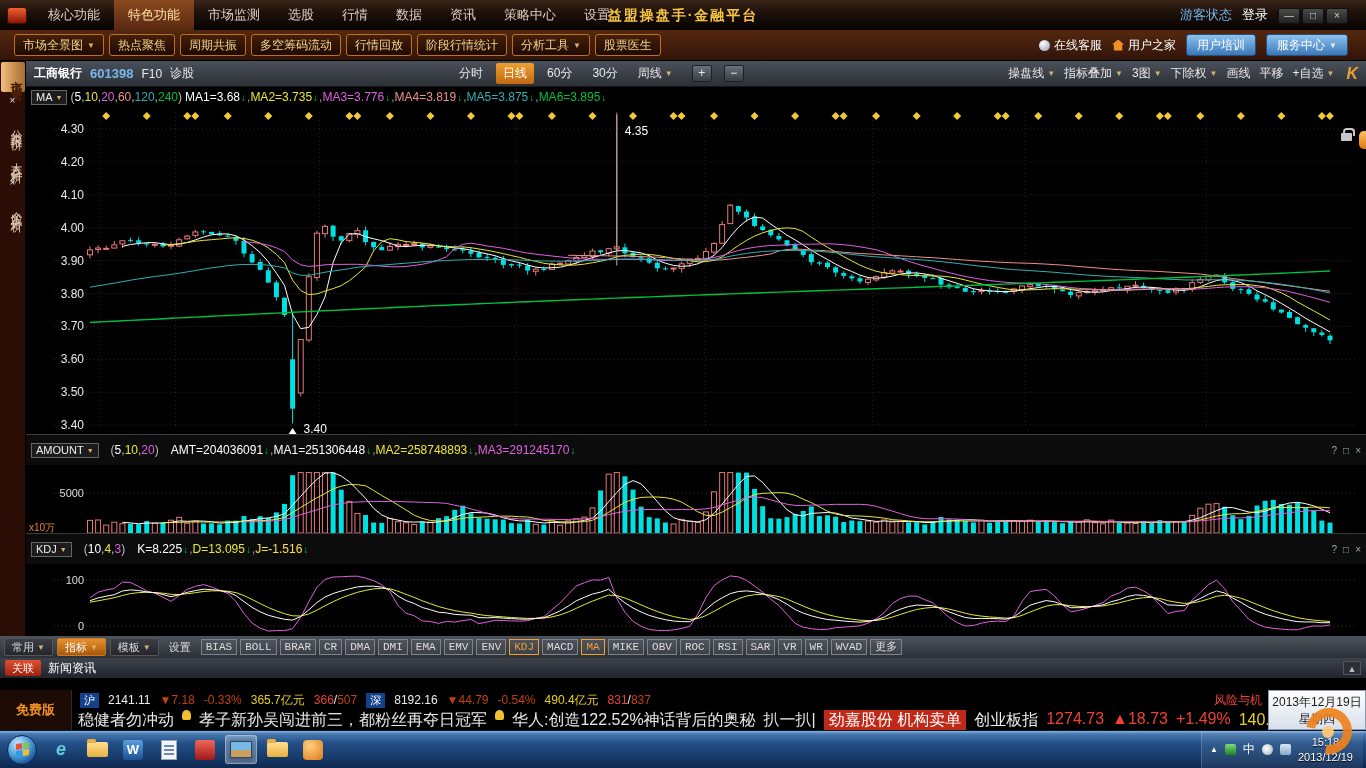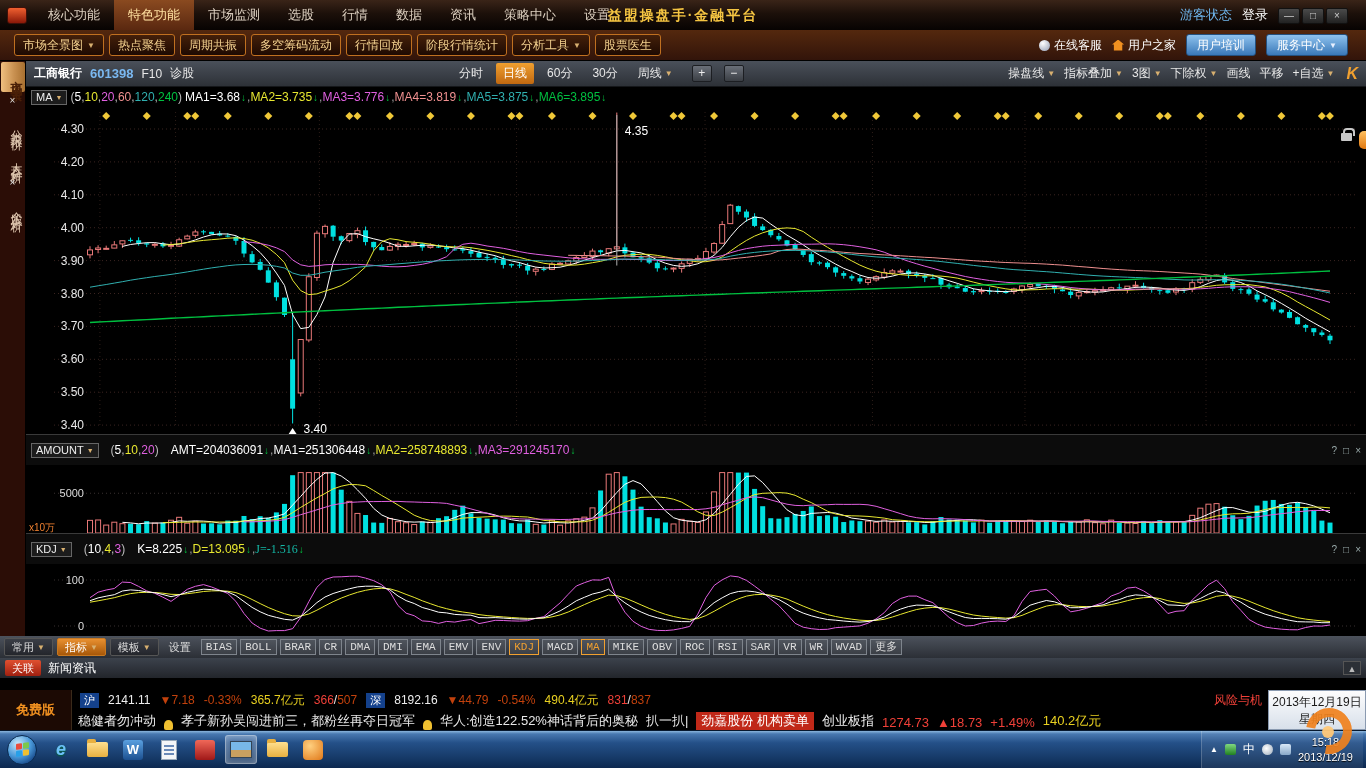--- a/index.html
+++ b/index.html
@@ -119,21 +119,21 @@
   align-items:center;justify-content:center;border-right:1px solid #3a2a1a;}
 .bottom-right{flex:1;min-width:0;display:flex;flex-direction:column;}
 .info-row{height:20px;background:#000;display:flex;align-items:center;font-size:12px;gap:9px;
   padding:0 8px;white-space:nowrap;overflow:hidden;}
 .idx-badge{color:#fff;background:#14418c;padding:0 4px;font-size:11px;line-height:15px;}
 .val-white{color:#eee;}
 .val-green{color:#c2410c;}
 .val-yellow{color:#e8d020;}
 .val-red{color:#f04038;}
 .risk{margin-left:auto;color:#f04038;padding-right:96px;}
-.ticker-row{height:20px;background:#000;display:flex;align-items:flex-end;font-size:13px;gap:8px;
+.ticker-row{height:20px;background:#000;display:flex;align-items:flex-start;font-size:16px;gap:8px;
   padding:0 6px;color:#e8e8e8;white-space:nowrap;overflow:hidden;}
 .bell{width:9px;height:10px;background:#f0c030;border-radius:50% 50% 2px 2px;flex:0 0 9px;}
 .badge-red{background:#c02818;color:#fff;padding:0 5px;}
 .conn{margin-left:auto;display:flex;align-items:center;gap:5px;}
 .conn-dot{width:9px;height:9px;border-radius:50%;background:radial-gradient(circle at 35% 30%,#a0ffa0,#18b018);}
 .date-box{position:absolute;right:0;bottom:38px;width:98px;height:40px;z-index:6;
   background:linear-gradient(#fdfdfd,#d8e0ea);border:1px solid #8a9ab0;color:#1a1a1a;font-size:12px;
   text-align:center;padding-top:3px;line-height:17px;}
 
 
@@ -854,21 +854,21 @@
           <path d="M218.0 56.8 L226.1 56.8 L234.2 56.6 L242.3 56.2 L250.4 55.7 L258.5 54.7 L266.6 52.3 L274.7 49.7 L282.8 47.3 L290.9 44.8 L299.0 42.3 L307.1 39.9 L315.2 38.5 L323.3 37.4 L331.5 37.0 L339.6 36.6 L347.7 36.6 L355.8 36.5 L363.9 36.4 L372.0 36.4 L380.1 36.8 L388.2 37.0 L396.3 37.3 L404.4 37.5 L412.5 37.8 L420.6 38.4 L428.7 40.2 L436.8 41.8 L444.9 43.9 L453.0 46.1 L461.1 48.4 L469.2 50.8 L477.3 52.3 L485.4 53.3 L493.5 53.9 L501.6 54.1 L509.8 54.2 L517.9 54.2 L526.0 54.3 L534.1 54.5 L542.2 54.4 L550.3 54.1 L558.4 53.9 L566.5 53.2 L574.6 51.8 L582.7 49.7 L590.8 47.8 L598.9 46.4 L607.0 45.2 L615.1 44.6 L623.2 44.5 L631.3 44.5 L639.4 44.6 L647.5 44.7 L655.6 44.5 L663.7 44.6 L671.8 44.5 L679.9 43.8 L688.1 42.4 L696.2 39.8 L704.3 37.4 L712.4 35.1 L720.5 32.8 L728.6 31.9 L736.7 32.7 L744.8 34.9 L752.9 37.2 L761.0 39.2 L769.1 40.4 L777.2 40.7 L785.3 40.1 L793.4 40.0 L801.5 39.7 L809.6 39.3 L817.7 39.4 L825.8 39.4 L833.9 39.3 L842.0 39.8 L850.1 41.3 L858.2 43.7 L866.4 46.1 L874.5 48.6 L882.6 51.1 L890.7 52.7 L898.8 53.6 L906.9 53.8 L915.0 53.7 L923.1 53.8 L931.2 54.1 L939.3 54.6 L947.4 55.4 L955.5 55.6 L963.6 56.0 L971.7 56.1 L979.8 56.1 L987.9 56.1 L996.0 56.1 L1004.1 56.1 L1012.2 56.1 L1020.3 56.1 L1028.4 56.1 L1036.5 56.2 L1044.7 56.2 L1052.8 56.2 L1060.9 55.9 L1069.0 56.0 L1077.1 56.4 L1085.2 56.4 L1093.3 56.6 L1101.4 56.7 L1109.5 56.7 L1117.6 56.8 L1125.7 56.8 L1133.8 56.8 L1141.9 56.8 L1150.0 56.8 L1158.1 56.8 L1166.2 56.6 L1174.3 55.9 L1182.4 55.1 L1190.5 54.2 L1198.6 53.3 L1206.7 53.0 L1214.8 52.9 L1223.0 52.7 L1231.1 51.8 L1239.2 50.7 L1247.3 49.6 L1255.4 48.7 L1263.5 47.8 L1271.6 46.7 L1279.7 46.1 L1287.8 45.4 L1295.9 45.5 L1304.0 45.5 " fill="none" stroke="#e060e0" stroke-width="1"></path>
           <text x="3" y="66" fill="#f08030" font-size="10">x10万</text>
         </svg>
 
       <div class="panel-bar">
         <span class="ind-chip">
           <span>KDJ</span>
           <span class="caret">▼</span>
         </span>
         <span><span class="p-paren">(</span><span class="p-num" style="color: rgb(255, 255, 255);">10</span><span class="p-comma">,</span><span class="p-num" style="color: rgb(232, 232, 48);">4</span><span class="p-comma">,</span><span class="p-num" style="color: rgb(224, 96, 224);">3</span><span class="p-paren">)</span></span>
-        <span><span class="ind-val" style="color: rgb(255, 255, 255);">K=8.225</span><span class="arr">↓</span><span class="v-comma">,</span><span class="ind-val" style="color: rgb(232, 232, 48);">D=13.095</span><span class="arr">↓</span><span class="v-comma">,</span><span class="ind-val" style="color: #14b8a6; font-family: Liberation Serif, serif;">J=-1.516</span><span class="arr">↓</span></span>
+        <span><span class="ind-val" style="color: rgb(255, 255, 255);">K=8.225</span><span class="arr">↓</span><span class="v-comma">,</span><span class="ind-val" style="color: rgb(232, 232, 48);">D=13.095</span><span class="arr">↓</span><span class="v-comma">,</span><span class="ind-val" style="color: #fde047;">J=-1.516</span><span class="arr">↓</span></span>
         <span class="panel-btns">
             <span>?</span>
             <span>□</span>
             <span>×</span>
           </span>
       </div>
       <svg id="kdj-svg" width="1340" height="76">
           <line x1="28" y1="16" x2="1332" y2="16" stroke="#383030" stroke-dasharray="1,3"></line>
           <text x="58" y="20" fill="#ddd" font-size="11" text-anchor="end">100</text>
           <line x1="28" y1="62" x2="1332" y2="62" stroke="#383030" stroke-dasharray="1,3"></line>

